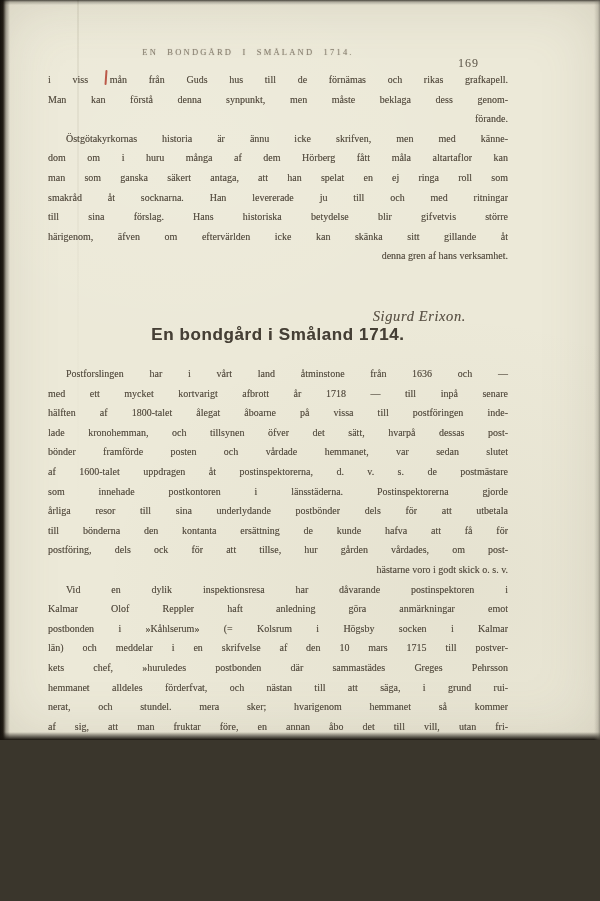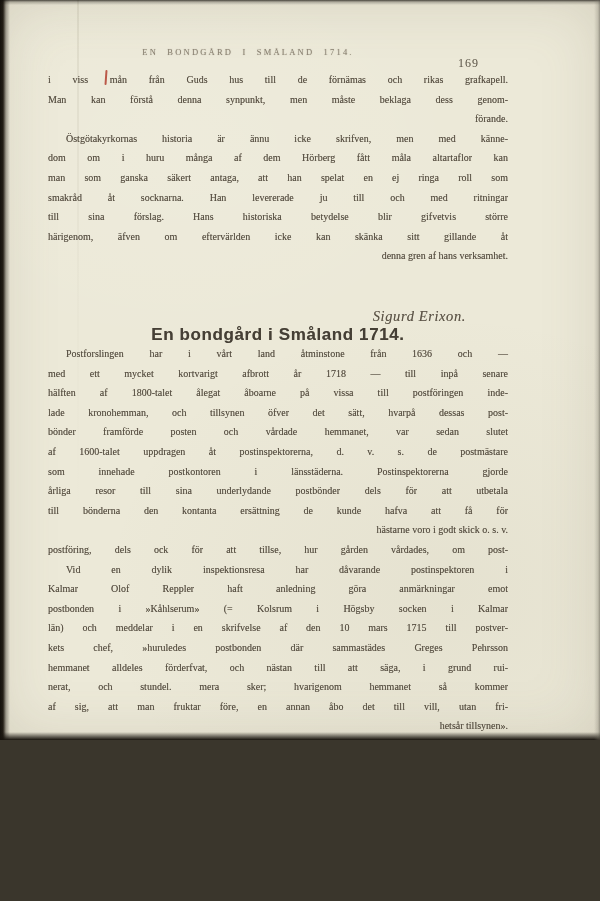--- a/index.html
+++ b/index.html
@@ -39,21 +39,21 @@
   }
   .page-number{
     position:absolute;left:458px;top:56px;width:40px;
     font-size:12px;letter-spacing:1px;color:#5a5346;
   }
 
   
   .textflow{position:absolute;left:48px;width:460px;color:var(--ink,#564e41);
     font-size:10px;line-height:19.6px;text-shadow:0 0 0.4px rgba(86,78,65,0.55);}
   .flow-1{top:70px;}
-  .flow-2{top:344px;}
+  .flow-2{top:364px;}
   .line{text-align:right;}
   .line.j{text-align:justify;text-align-last:justify;}
   .line.ind{text-indent:18px;}
 
   .signature{
     position:absolute;left:48px;top:260px;width:418px;text-align:right;
     font-style:italic;font-size:14.5px;letter-spacing:0.6px;color:#5c5447;
     text-shadow:0 0 0.4px rgba(92,84,71,0.5);
     margin-top:48px;
   }
@@ -97,22 +97,22 @@
   <div class="textflow flow-2">
       <div class="line j ind">Postforslingen har i vårt land åtminstone från 1636 och —</div>
       <div class="line j">med ett mycket kortvarigt afbrott år 1718 — till inpå senare</div>
       <div class="line j">hälften af 1800-talet ålegat åboarne på vissa till postföringen inde-</div>
       <div class="line j">lade kronohemman, och tillsynen öfver det sätt, hvarpå dessas post-</div>
       <div class="line j">bönder framförde posten och vårdade hemmanet, var sedan slutet</div>
       <div class="line j">af 1600-talet uppdragen åt postinspektorerna, d. v. s. de postmästare</div>
       <div class="line j">som innehade postkontoren i länsstäderna.  Postinspektorerna gjorde</div>
       <div class="line j">årliga resor till sina underlydande postbönder dels för att utbetala</div>
       <div class="line j">till bönderna den kontanta ersättning de kunde hafva att få för</div>
+      <div class="line j">postföring, dels ock för att tillse, hur gården vårdades, om post-</div>
       <div class="line">hästarne voro i godt skick o. s. v.</div>
-      <div class="line j">postföring, dels ock för att tillse, hur gården vårdades, om post-</div>
       <div class="line j ind">Vid en dylik inspektionsresa har dåvarande postinspektoren i</div>
       <div class="line j">Kalmar Olof Reppler haft anledning göra anmärkningar emot</div>
       <div class="line j">postbonden i »Kåhlserum» (= Kolsrum i Högsby socken i Kalmar</div>
       <div class="line j">län) och meddelar i en skrifvelse af den 10 mars 1715 till postver-</div>
       <div class="line j">kets chef, »huruledes postbonden där sammastädes Greges Pehrsson</div>
       <div class="line j">hemmanet alldeles förderfvat, och nästan till att säga, i grund rui-</div>
       <div class="line j">nerat, och stundel. mera sker; hvarigenom hemmanet så kommer</div>
       <div class="line j">af sig, att man fruktar före, en annan åbo det till vill, utan fri-</div>
       <div class="line">hetsår tillsynen».</div>
     </div>

